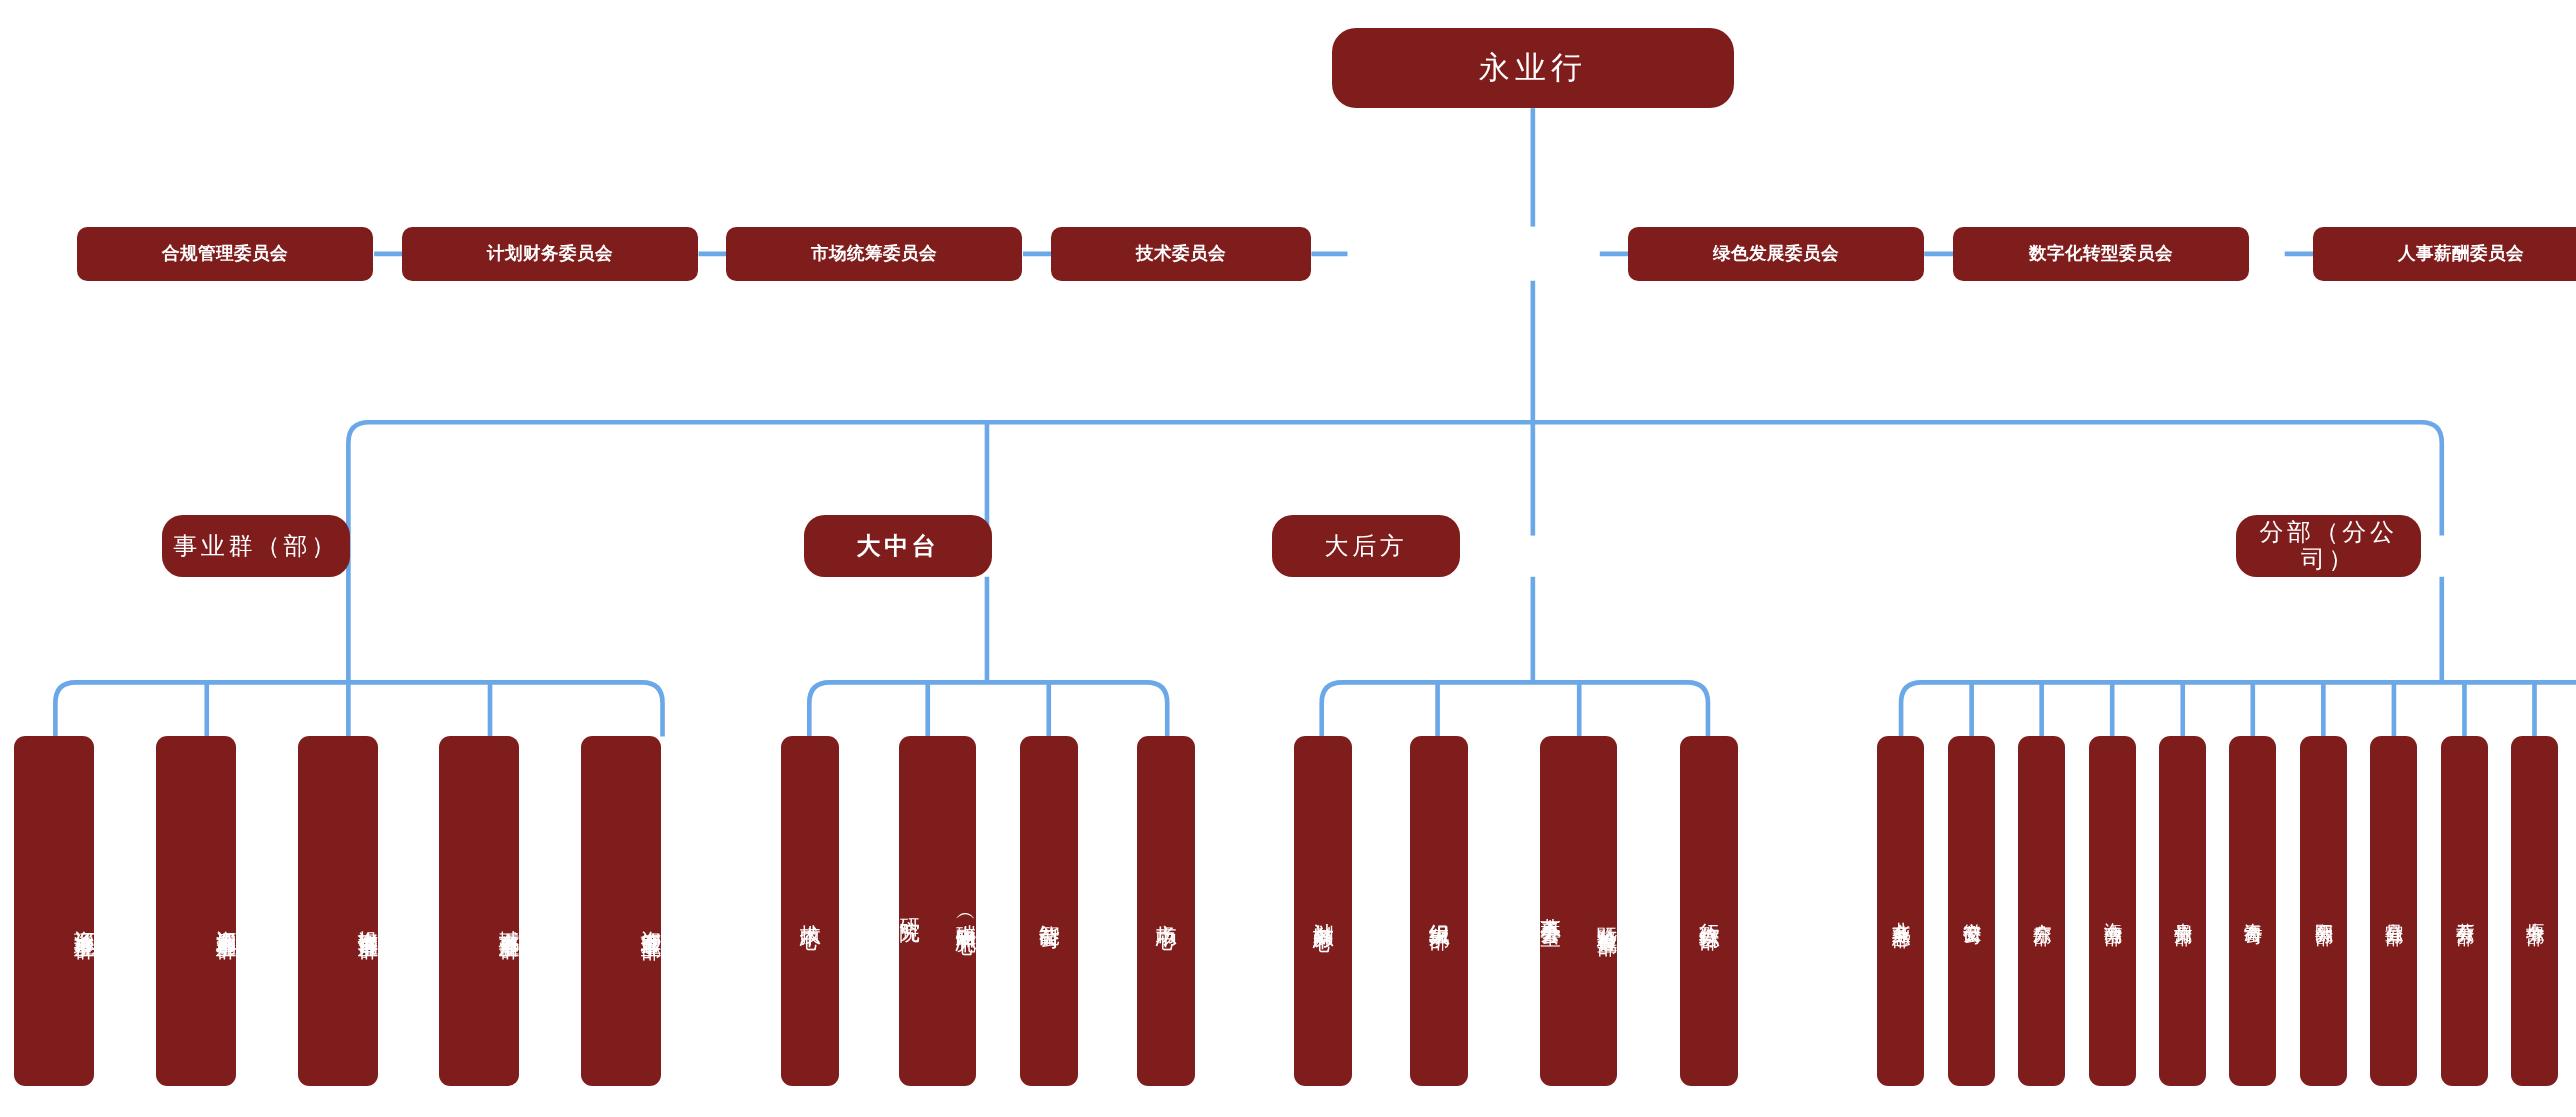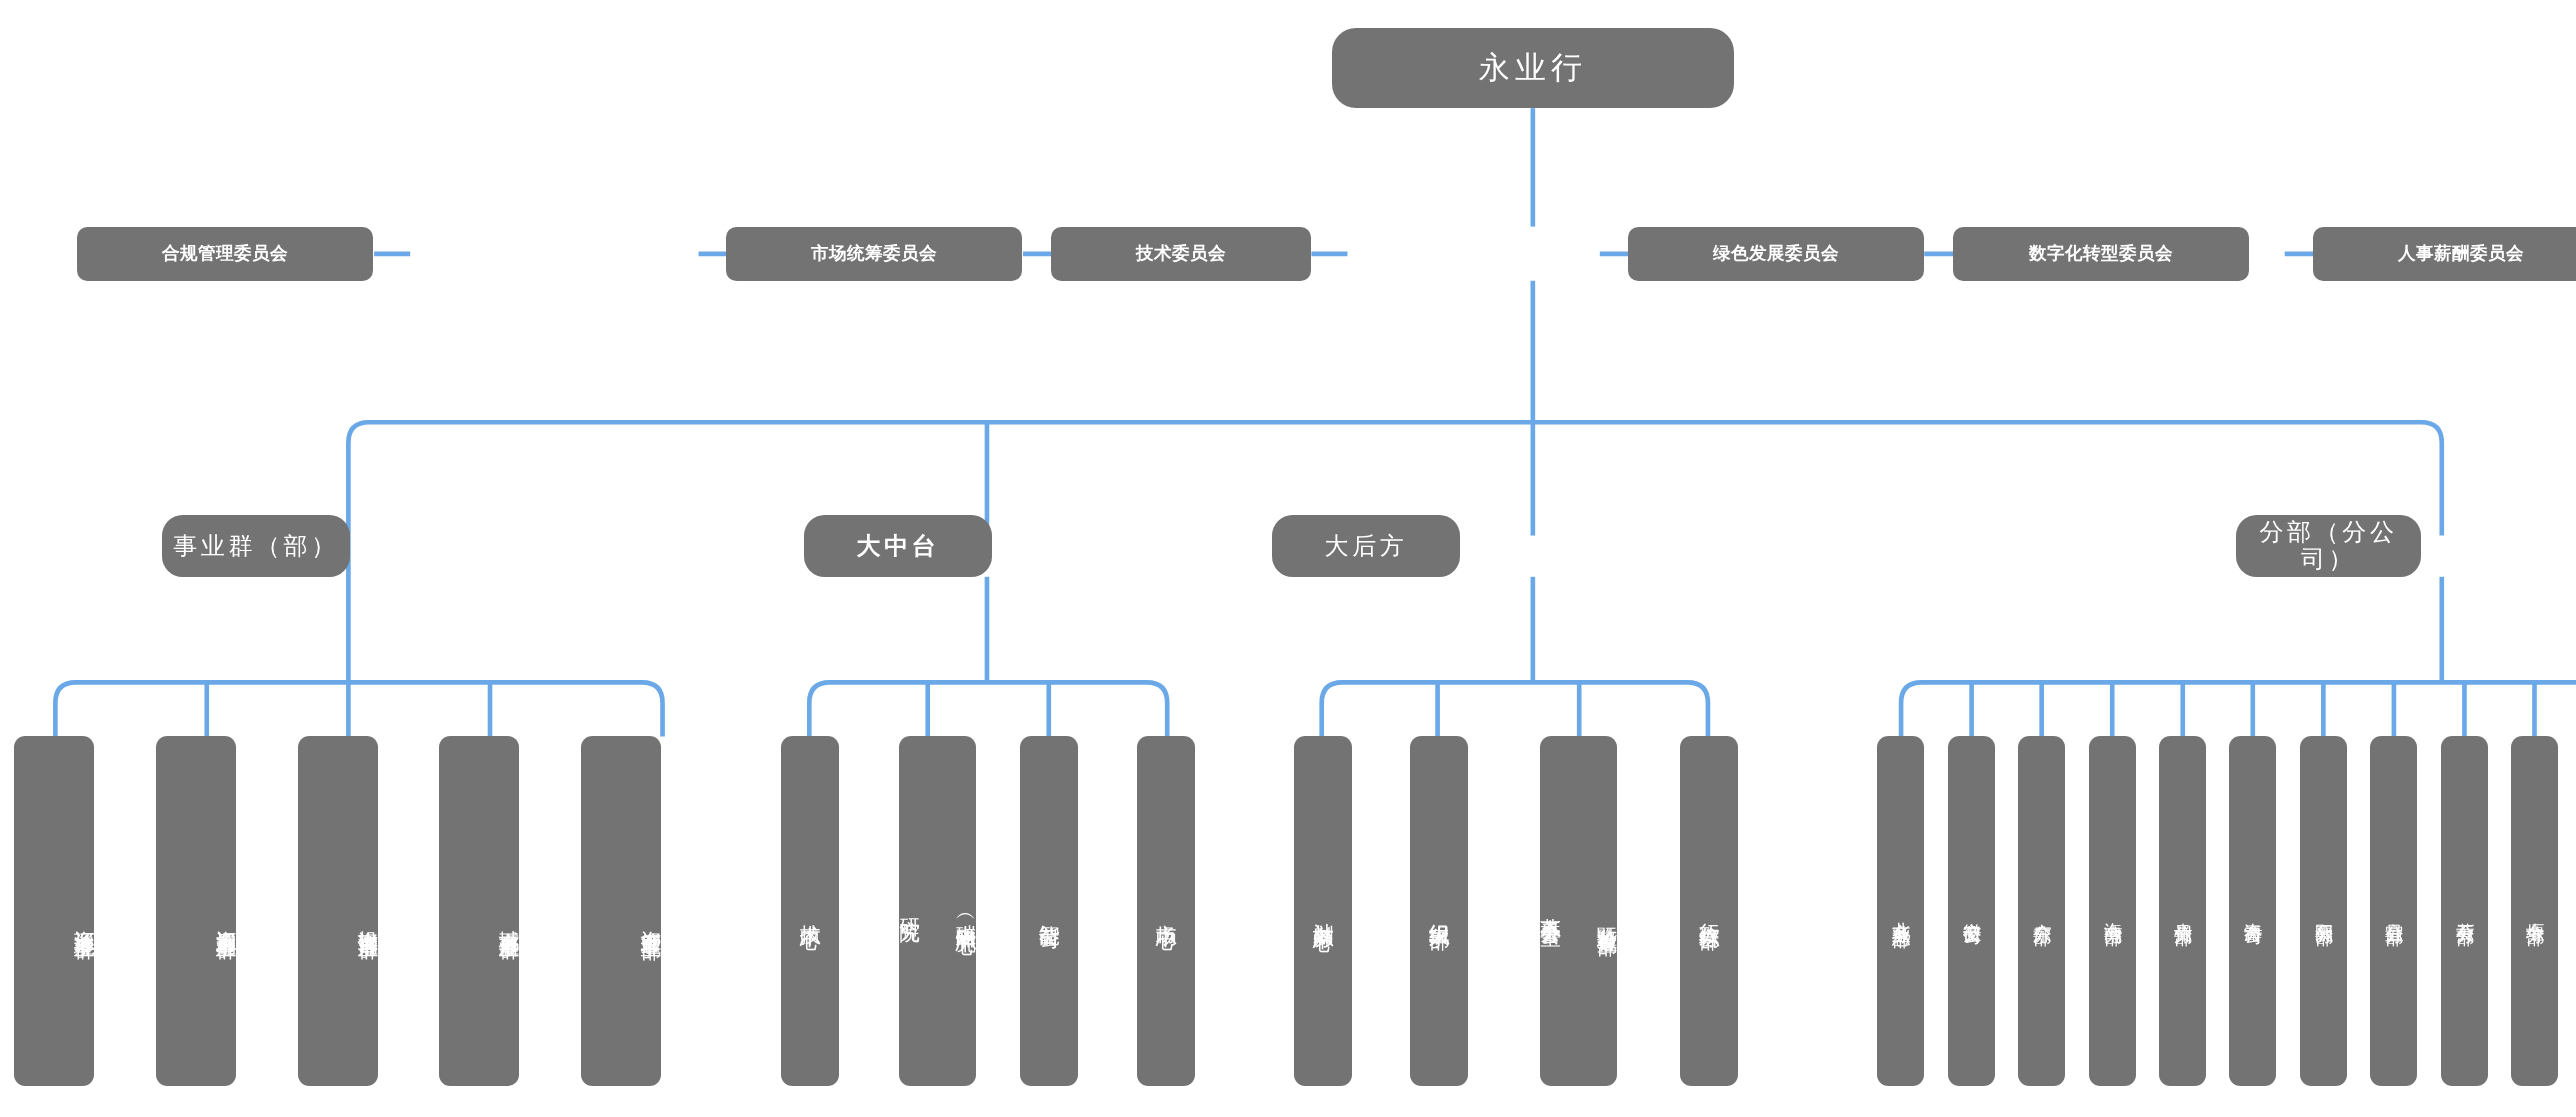--- a/index.html
+++ b/index.html
@@ -9,21 +9,21 @@
     font-family:"Liberation Sans","DejaVu Sans",sans-serif;
     overflow:hidden;
     position:relative;
   }
   #chart{position:absolute;inset:0;}
   .layer{position:absolute;left:0;top:0;width:3059px;height:1117px;}
   svg.lines{position:absolute;left:0;top:0;width:3059px;height:1117px;pointer-events:none;}
 
   .node{
     position:absolute;
-    background:#737373;
+    background:#7f1d1d;
     color:#ffffff;
     display:flex;
     align-items:center;
     justify-content:center;
     box-sizing:border-box;
     text-align:center;
     line-height:1.12;
     letter-spacing:1px;
   }
 
@@ -155,20 +155,23 @@
 
   <div class="layer">
 
     <div class="node root" style="left:1332px;top:28px;width:402px;height:80px;">
       <span>永业行</span>
     </div>
 
     <div class="node committee" style="left:77px;top:227px;width:296px;height:54px;">
       <span>合规管理委员会</span>
     </div>
+    <div class="node committee" style="left:402px;top:227px;width:296px;height:54px;">
+      <span>计划财务委员会</span>
+    </div>
     <div class="node committee" style="left:726px;top:227px;width:296px;height:54px;">
       <span>市场统筹委员会</span>
     </div>
     <div class="node committee" style="left:1051px;top:227px;width:260px;height:54px;">
       <span>技术委员会</span>
     </div>
     <div class="node committee" style="left:1628px;top:227px;width:296px;height:54px;align-items:center;">
       <span>绿色发展委员会</span>
     </div>
     <div class="node committee" style="left:1953px;top:227px;width:296px;height:54px;">

